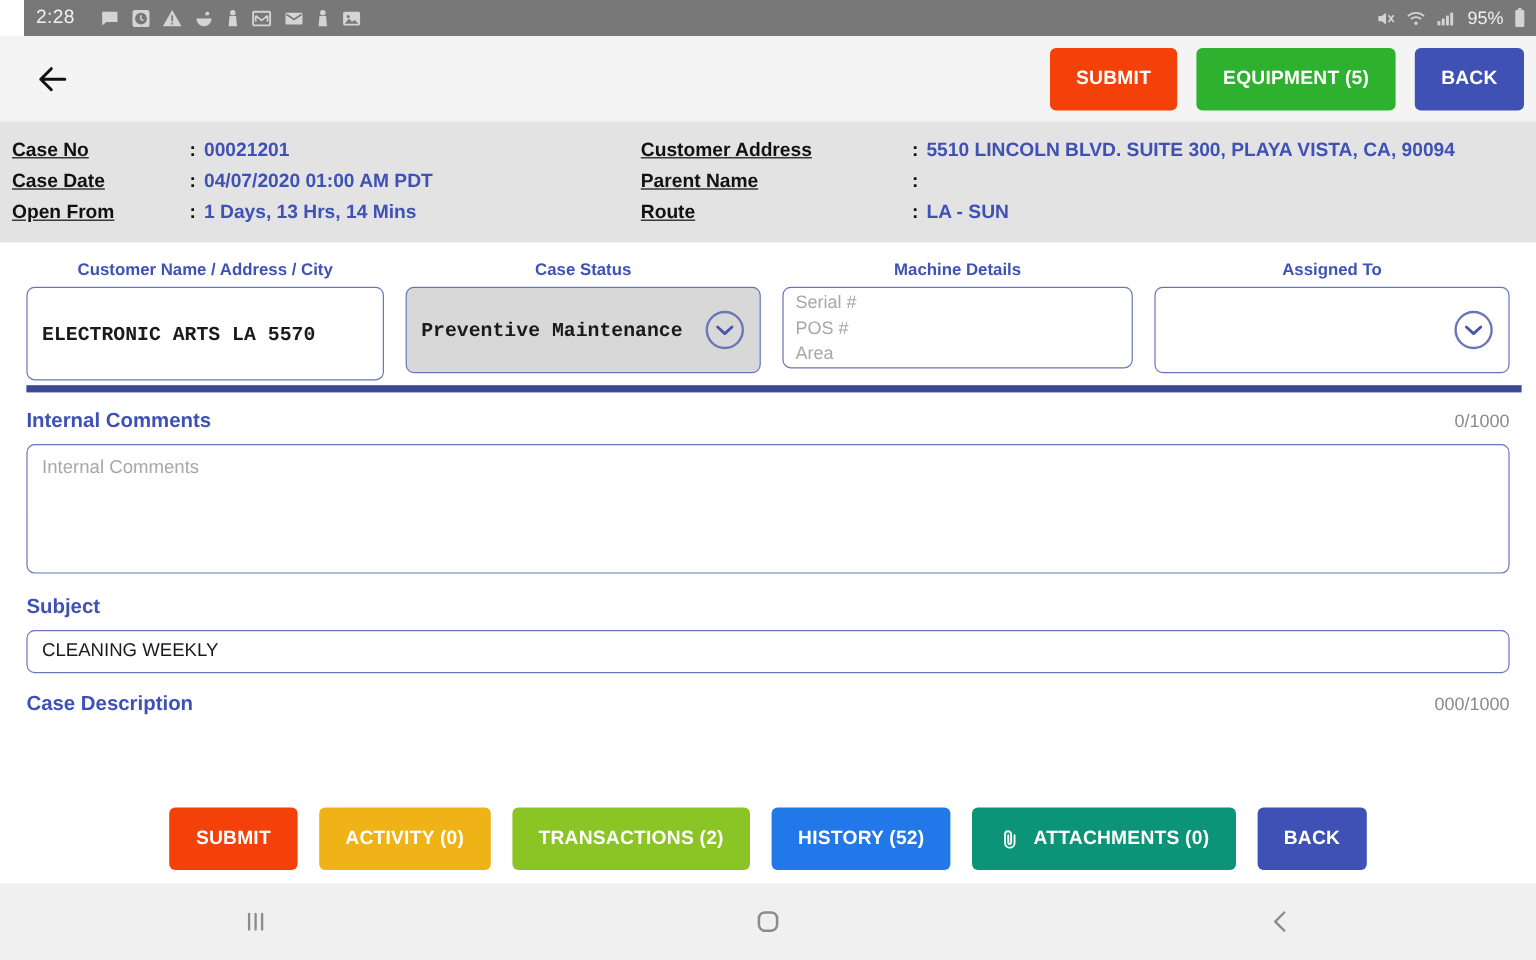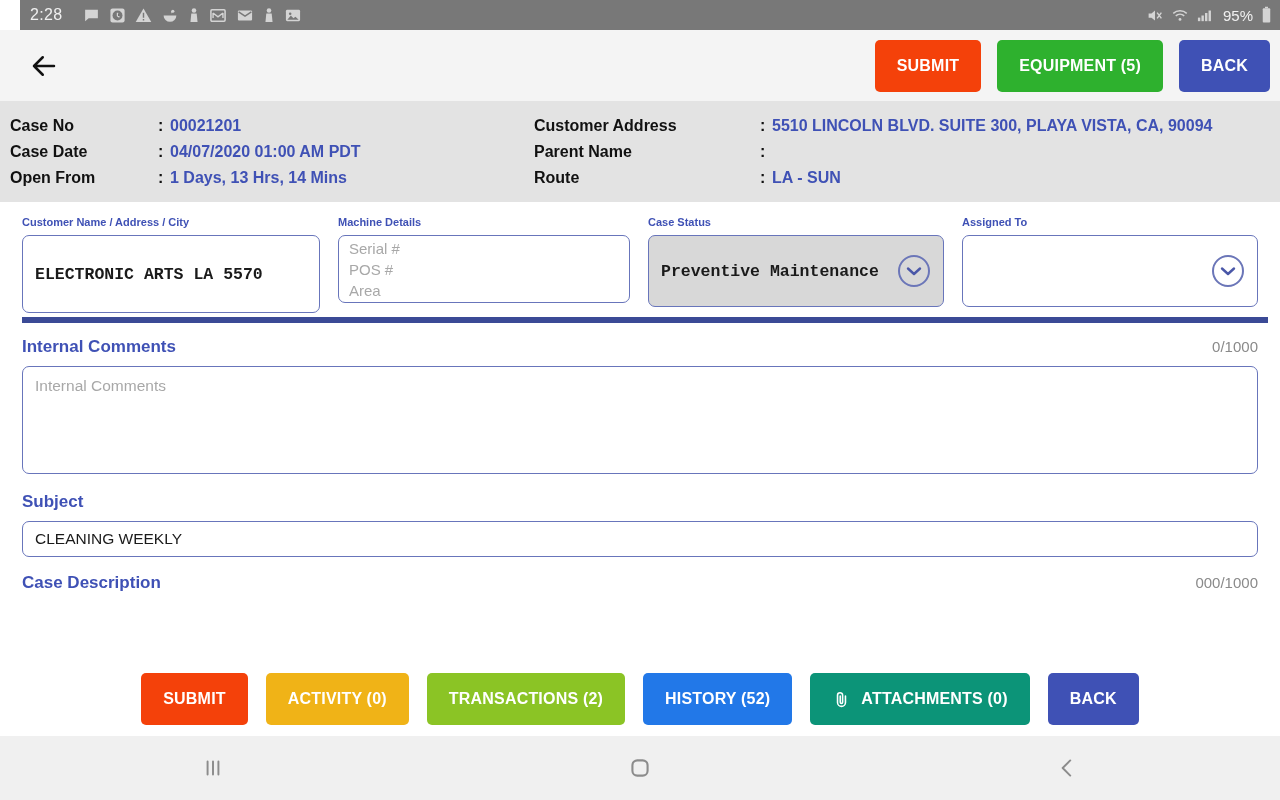--- a/index.html
+++ b/index.html
@@ -104,20 +104,21 @@
   .info-col.right { flex: 1; padding-left: 14px; }
   .info-labels, .info-values { display: flex; flex-direction: column; }
   .info-labels { width: 148px; }
   .info-col.right .info-labels { width: 226px; }
   .info-labels div {
     font-size: 16px;
     font-weight: bold;
     color: #111;
     line-height: 26px;
     height: 26px;
+    text-decoration: underline;
   }
   .info-values div {
     font-size: 16px;
     font-weight: bold;
     color: #3f51b5;
     line-height: 26px;
     height: 26px;
     white-space: nowrap;
   }
   .info-values div .colon {
@@ -132,25 +133,26 @@
     padding: 14px 12px 0 22px;
     gap: 18px;
     flex: 0 0 110px;
   }
   .field { display: flex; flex-direction: column; }
   .f-customer { width: 298px; }
   .f-machine  { width: 292px; }
   .f-status   { width: 296px; }
   .f-assigned { width: 296px; }
   .field-label {
-    font-size: 11px;
+    font-size: 14px;
     font-weight: bold;
     color: #3f51b5;
     margin-bottom: 7px;
     white-space: nowrap;
+    text-align: center;
   }
   .field-box {
     border: 1px solid #6875bb;
     border-radius: 7px;
     background: #fff;
     position: relative;
     display: flex;
     align-items: center;
     cursor: pointer;
   }
@@ -418,39 +420,39 @@
 
   <div class="form-row">
 
     <div class="field f-customer">
       <div class="field-label">Customer Name / Address / City</div>
       <div class="field-box">
         <span class="field-value">ELECTRONIC ARTS LA 5570</span>
       </div>
     </div>
 
-    <div class="field f-machine">
-      <div class="field-label">Machine Details</div>
-      <div class="field-box">
-        <span class="ph-line">Serial #</span>
-        <span class="ph-line">POS #</span>
-        <span class="ph-line">Area</span>
-      </div>
-    </div>
-
     <div class="field f-status">
       <div class="field-label">Case Status</div>
       <div class="field-box">
         <span class="field-value">Preventive Maintenance</span>
         <span class="chevron-circle">
           <svg width="34" height="34" viewBox="0 0 34 34">
             <circle cx="17" cy="17" r="15" fill="none" stroke="#6b76b8" stroke-width="2"></circle>
             <path d="M11 14.5l6 5.5 6-5.5" fill="none" stroke="#4a57a8" stroke-width="2.4" stroke-linecap="round" stroke-linejoin="round"></path>
           </svg>
         </span>
+      </div>
+    </div>
+
+    <div class="field f-machine">
+      <div class="field-label">Machine Details</div>
+      <div class="field-box">
+        <span class="ph-line">Serial #</span>
+        <span class="ph-line">POS #</span>
+        <span class="ph-line">Area</span>
       </div>
     </div>
 
     <div class="field f-assigned">
       <div class="field-label">Assigned To</div>
       <div class="field-box">
         <span class="field-value"></span>
         <span class="chevron-circle">
           <svg width="34" height="34" viewBox="0 0 34 34">
             <circle cx="17" cy="17" r="15" fill="none" stroke="#6b76b8" stroke-width="2"></circle>

